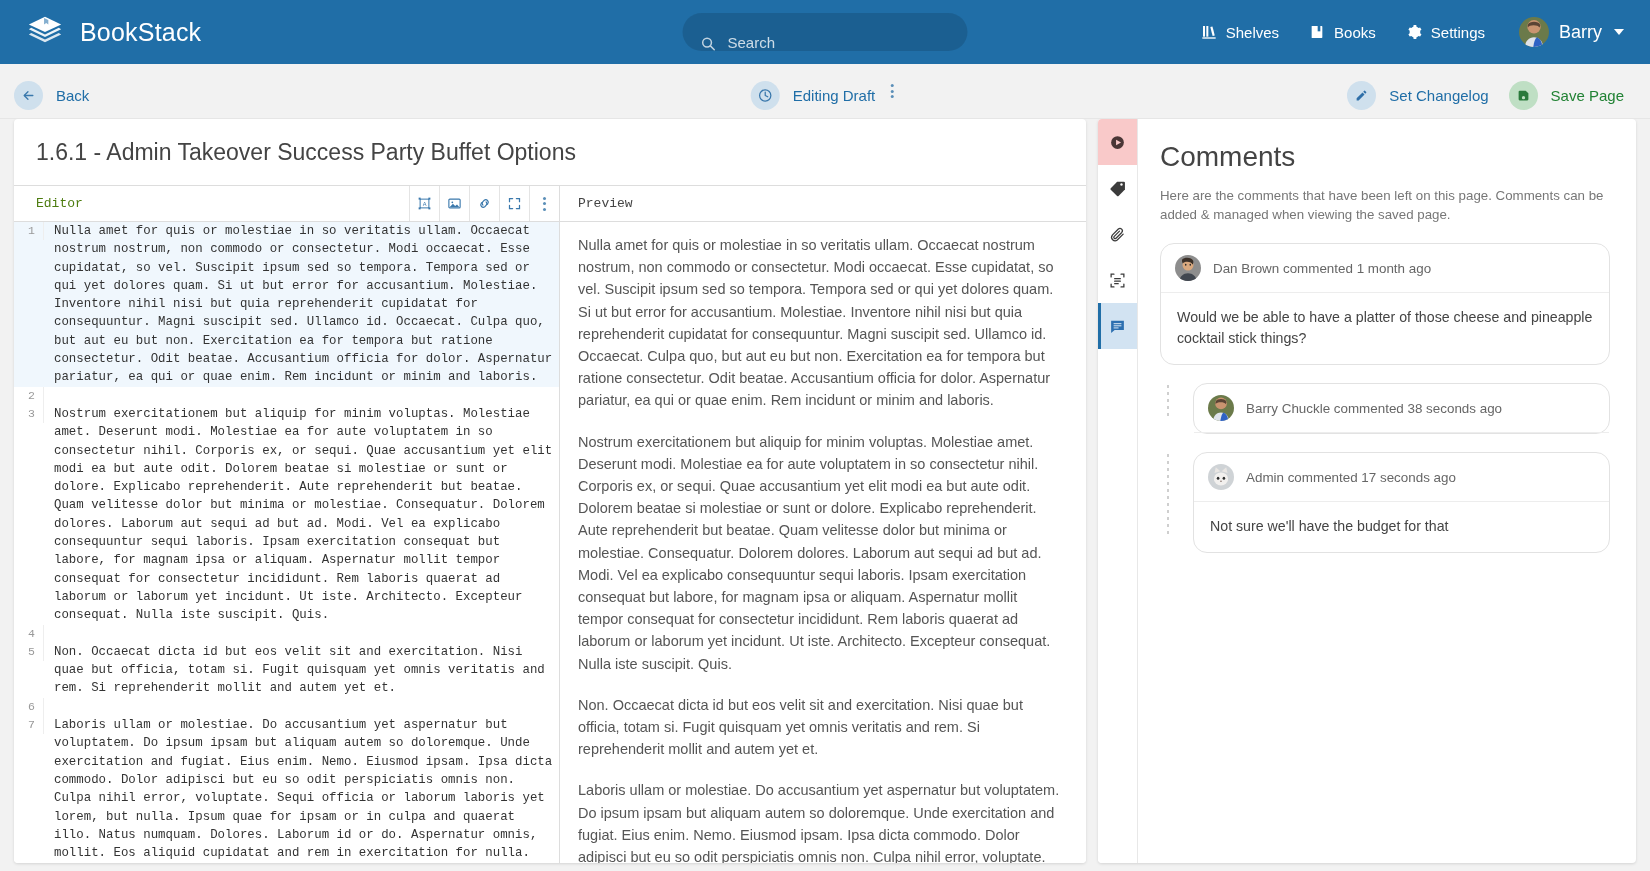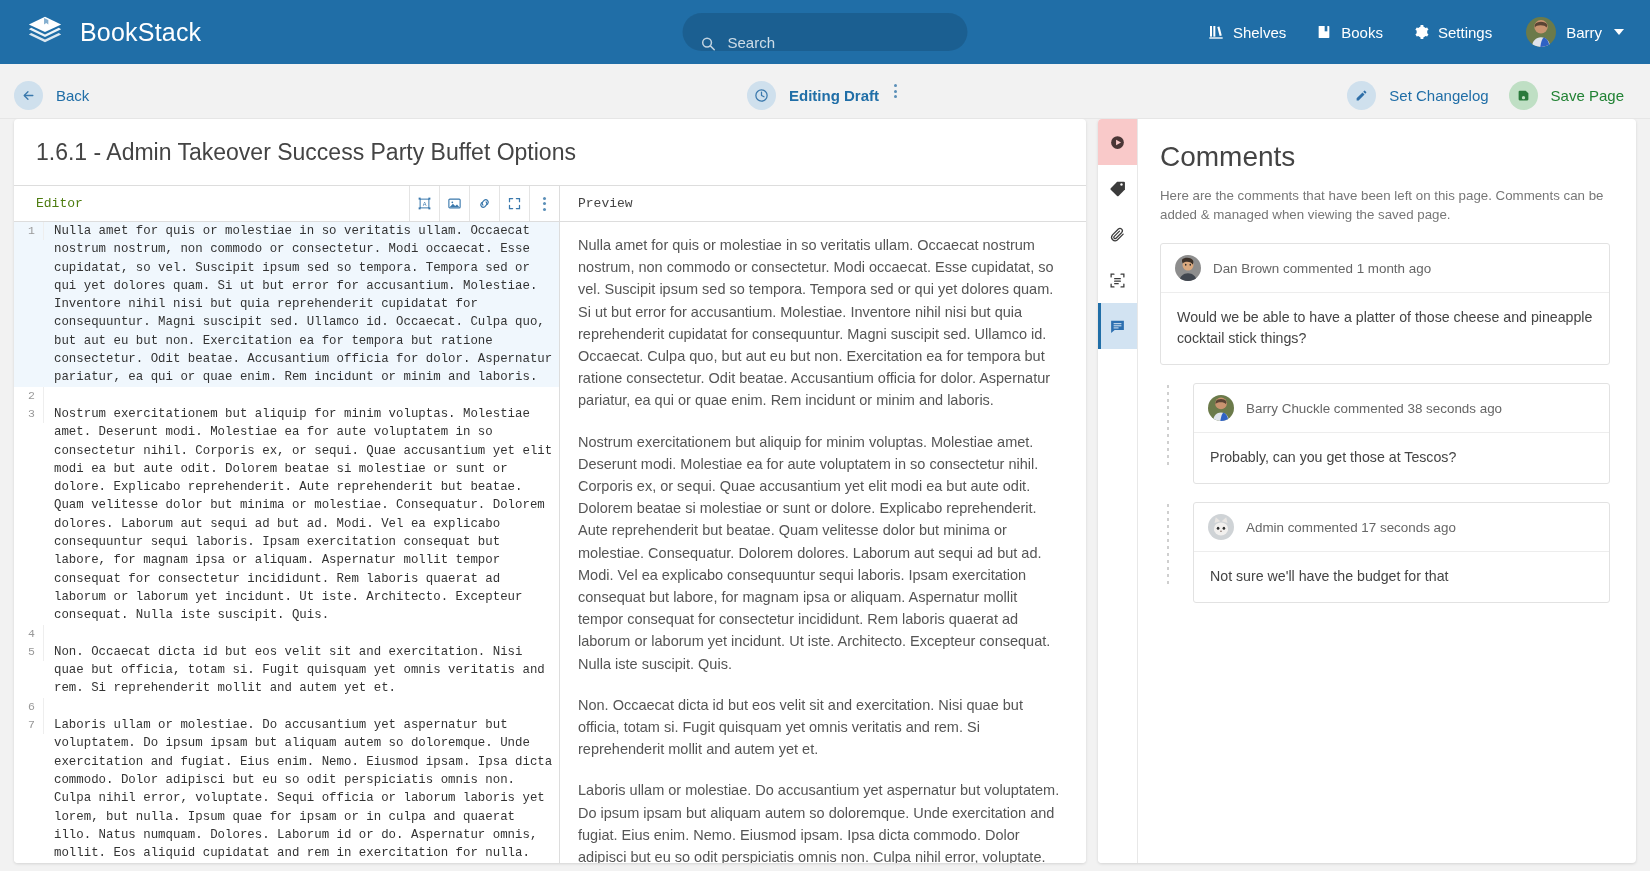--- a/index.html
+++ b/index.html
@@ -71,21 +71,21 @@
     font-size: 15px;
     cursor: pointer;
     white-space: nowrap;
   }
   .nav-item svg { flex: 0 0 auto; }
   .user-menu {
     display: flex;
     align-items: center;
     gap: 10px;
     color: #fff;
-    font-size: 15px;
+    font-size: 18px;
     cursor: pointer;
     margin-left: 4px;
   }
   .avatar {
     width: 30px; height: 30px;
     border-radius: 50%;
     overflow: hidden;
     flex: 0 0 auto;
     display: block;
   }
@@ -128,21 +128,20 @@
   }
   .act-ico.green { background: #bfdfc4; }
   .act.green-txt { color: #218234; }
   .center-act {
     position: absolute;
     left: 50%;
     transform: translateX(-50%);
     display: flex;
     align-items: center;
     gap: 9px;
-    font-weight: bold;
   }
   .right-acts {
     margin-left: auto;
     display: flex;
     align-items: center;
     gap: 20px;
     padding-right: 12px;
   }
   .dots-v {
     display: flex;
@@ -325,21 +324,21 @@
   .side-desc {
     font-size: 13.3px;
     line-height: 19px;
     color: #777;
     margin-bottom: 19px;
   }
 
   .cmt-list { }
   .cmt {
     border: 1px solid #e2e2e2;
-    border-radius: 3px;
+    border-radius: 14px;
     margin-bottom: 18px;
     background: #fff;
   }
   .cmt-head {
     display: flex;
     align-items: center;
     gap: 12px;
     padding: 11px 14px;
     border-bottom: 1px solid #ededed;
   }
@@ -648,21 +647,20 @@
               <div class="cmt-head">
                 <span class="cmt-avatar"><svg viewBox="0 0 40 40">
                     <rect width="40" height="40" fill="#6b7a4a"></rect>
                     <ellipse cx="20" cy="13" rx="9" ry="9" fill="#c99470"></ellipse>
                     <path d="M8 40c0-8 5.5-13 12-13s12 5 12 13z" fill="#dfe3ea"></path>
                     <path d="M12 10c2-5 14-5 16 0 1 3-1 4-1 4-1-4-14-4-15 0 0 0-1-1 0-4z" fill="#5a4434"></path>
                     <path d="M24 27c4 2 7 6 7 13h-12c1-6 2-11 5-13z" fill="#2f62c4"></path>
                   </svg></span>
                 <span class="cmt-meta">Barry Chuckle commented 38 seconds ago</span>
               </div>
-              <div class="cmt-body">Probably, can you get those at Tescos?</div>
             </div>
           </div>
           <div class="thread">
             <div class="cmt">
               <div class="cmt-head">
                 <span class="cmt-avatar"><svg viewBox="0 0 40 40">
                     <rect width="40" height="40" fill="#cfd3d6"></rect>
                     <ellipse cx="20" cy="23" rx="11" ry="10" fill="#f2f0ee"></ellipse>
                     <polygon points="10,14 12,5 19,11" fill="#e9e6e3"></polygon>
                     <polygon points="30,14 28,5 21,11" fill="#e9e6e3"></polygon>

